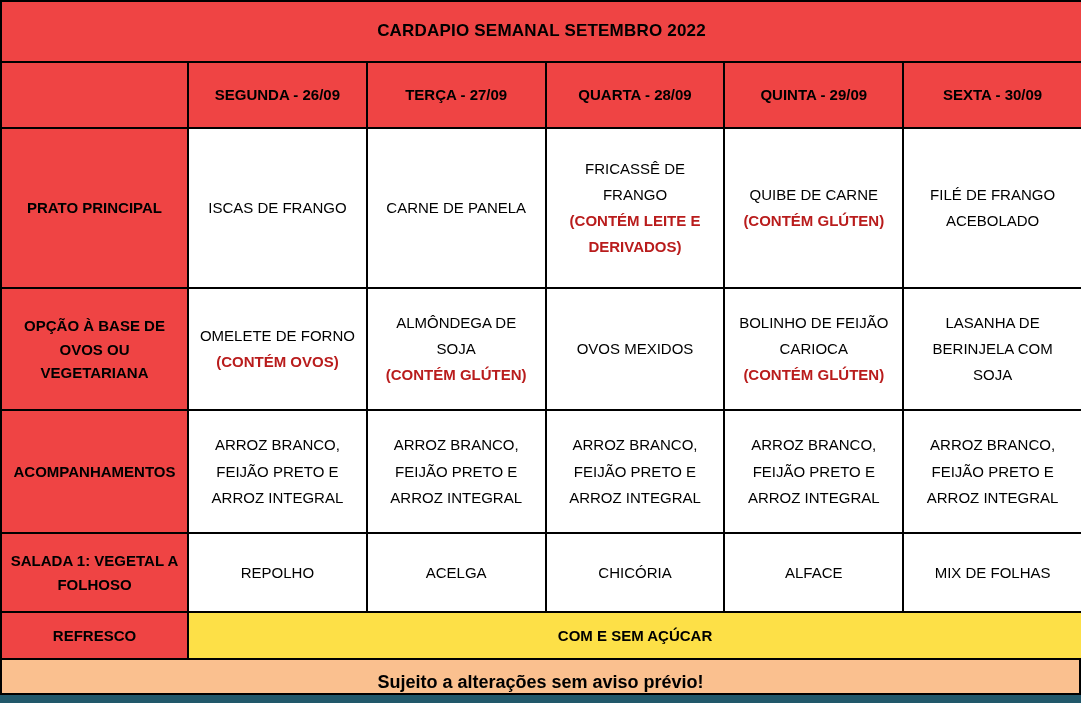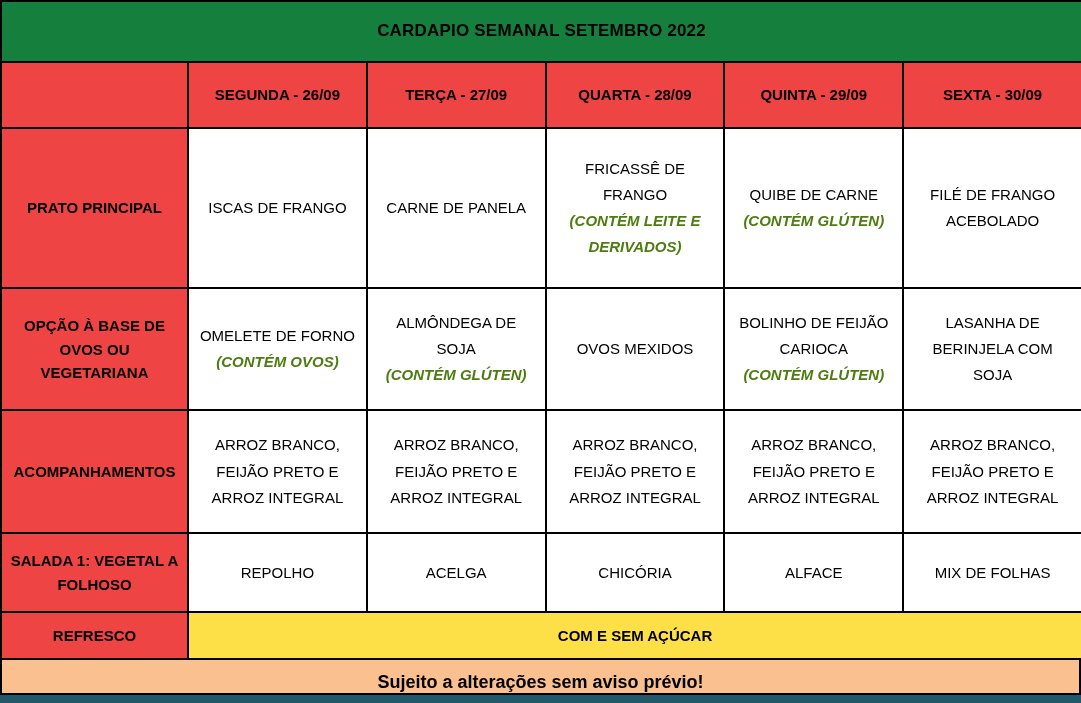--- a/index.html
+++ b/index.html
@@ -29,32 +29,32 @@
   tr.r-head   { height: 46px; }
   tr.r-0      { height: 105px; }
   tr.r-1      { height: 81px; }
   tr.r-2      { height: 92px; }
   tr.r-3      { height: 85px; }
   tr.r-4      { height: 55px; }
   tr.r-5      { height: 88px; }
   tr.r-refresco { height: 28px; }
 
   .title-cell {
-    background: #15803d;
+    background: #ef4444;
     font-weight: bold; font-size: 17px; letter-spacing: .2px;
   }
   .head-cell, .label-cell {
     background: #ef4444;
     font-weight: bold;
   }
   .head-cell { font-size: 15px; }
   .label-cell { font-size: 15px; line-height: 1.55; }
   .menu-cell { background: #FFFFFF; font-weight: normal; }
   .dish { font-weight: normal; }
-  .note { font-weight: bold; font-style: italic; color: #4d7c0f; }
+  .note { font-weight: bold; color: #b91c1c; }
   .note:empty { display: none; }
   .refresco-cell {
     background: #fde047;
     font-weight: bold;
   }
 
   .footer-bar {
     box-sizing: border-box;
     height: 35px; width: 1081px;
     background: #FAC08F;

